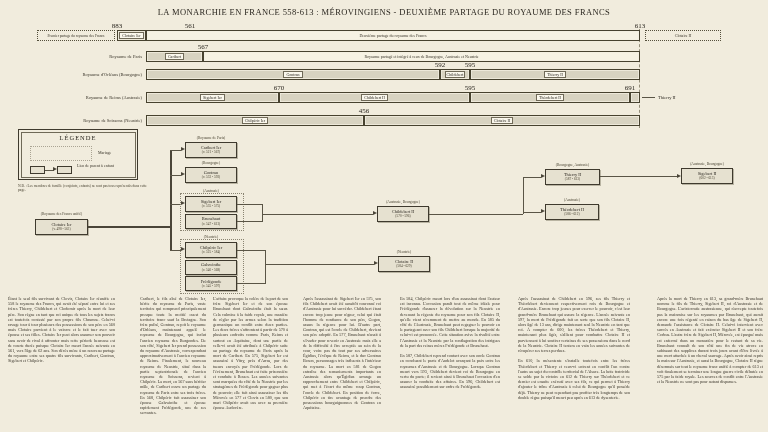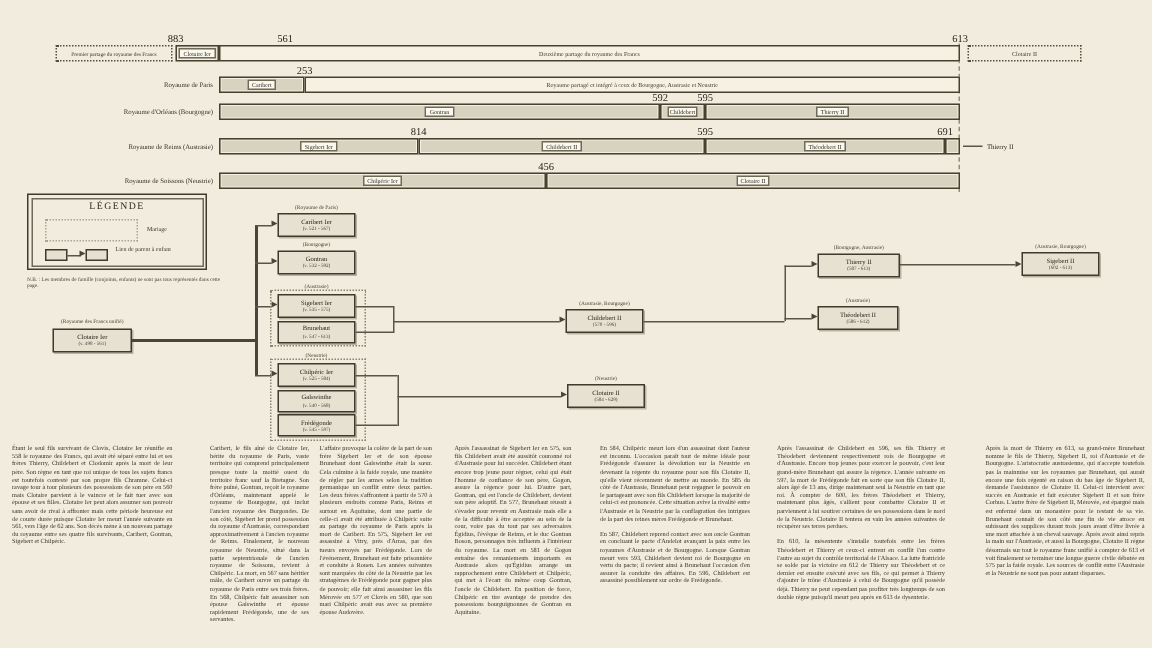--- a/index.html
+++ b/index.html
@@ -30,28 +30,29 @@
   .smalltext{font-size:4px;color:#3a352a;line-height:1.2;}
   .nb{position:absolute;left:18px;top:184px;width:130px;font-size:3.6px;line-height:1.25;color:#4a4433;}
   .fc{position:absolute;top:296px;font-size:4.2px;line-height:1.24;text-align:justify;white-space:pre-line;color:#39342a;}
   .outking{position:absolute;font-size:4.5px;color:#2b2720;}
 </style>
 </head>
 <body>
 
 <div class="page">
 
+  <div class="title">LA MONARCHIE EN FRANCE 558-613 : MÉROVINGIENS - DEUXIÈME PARTAGE DU ROYAUME DES FRANCS</div>
 
   <div class="yr" style="left:117px;top:22px;">883</div>
   <div class="yr" style="left:146px;top:22px;margin-left:44px;">561</div>
   <div class="yr" style="left:640px;top:22px;">613</div>
-  <div class="yr" style="left:203px;top:43px;">253</div>
+  <div class="yr" style="left:203px;top:43px;">567</div>
   <div class="yr" style="left:440px;top:61px;font-family:Liberation Serif, serif;">592</div>
   <div class="yr" style="left:470px;top:61px;">595</div>
-  <div class="yr" style="left:279px;top:84px;">814</div>
+  <div class="yr" style="left:279px;top:84px;">670</div>
   <div class="yr" style="left:470px;top:84px;">595</div>
   <div class="yr" style="left:630px;top:84px;">691</div>
   <div class="yr" style="left:364px;top:107px;">456</div>
   <div class="dashv" style="left:639px;top:29px;height:99px;"></div>
 
   <div class="dotbox" style="left:37px;top:30px;width:78px;">
     <span>Premier partage du royaume des Francs</span>
   </div>
   <div class="seg" style="left:117px;top:30px;width:29px;">
     <span class="chip">Clotaire Ier</span>

